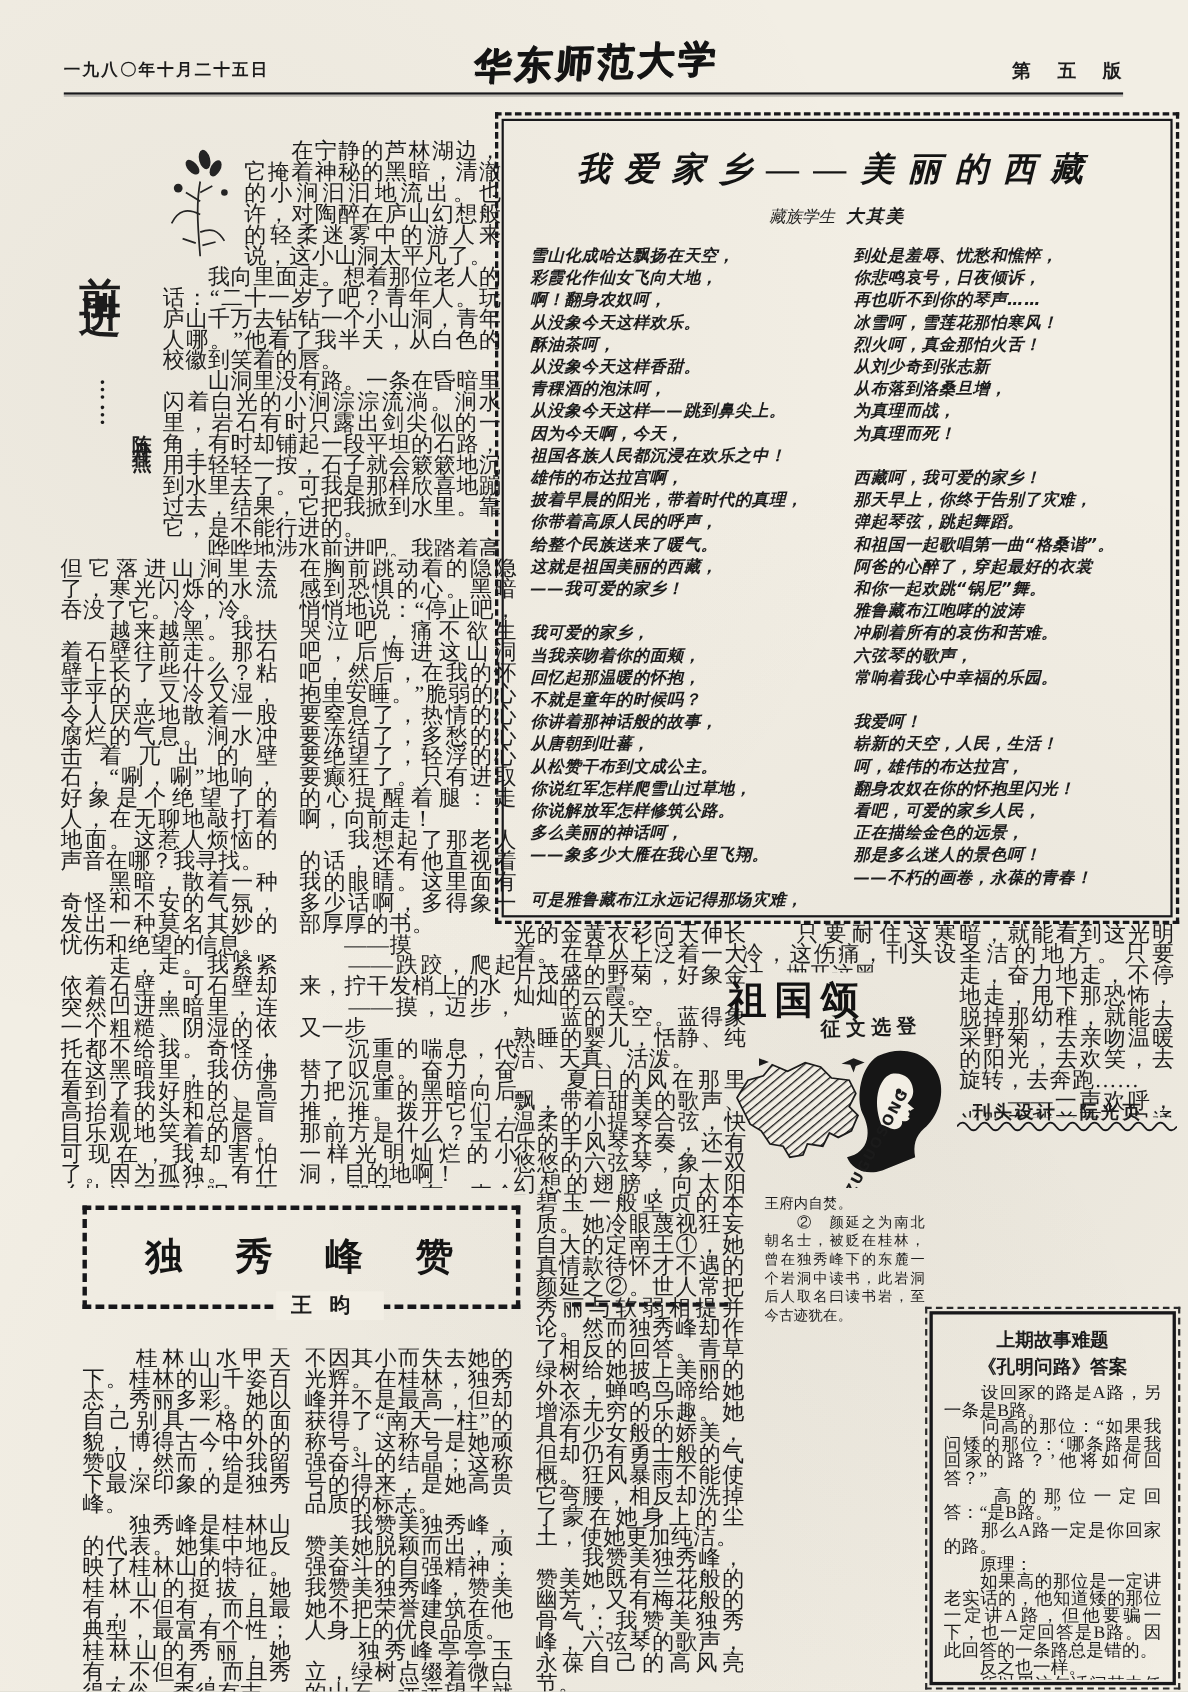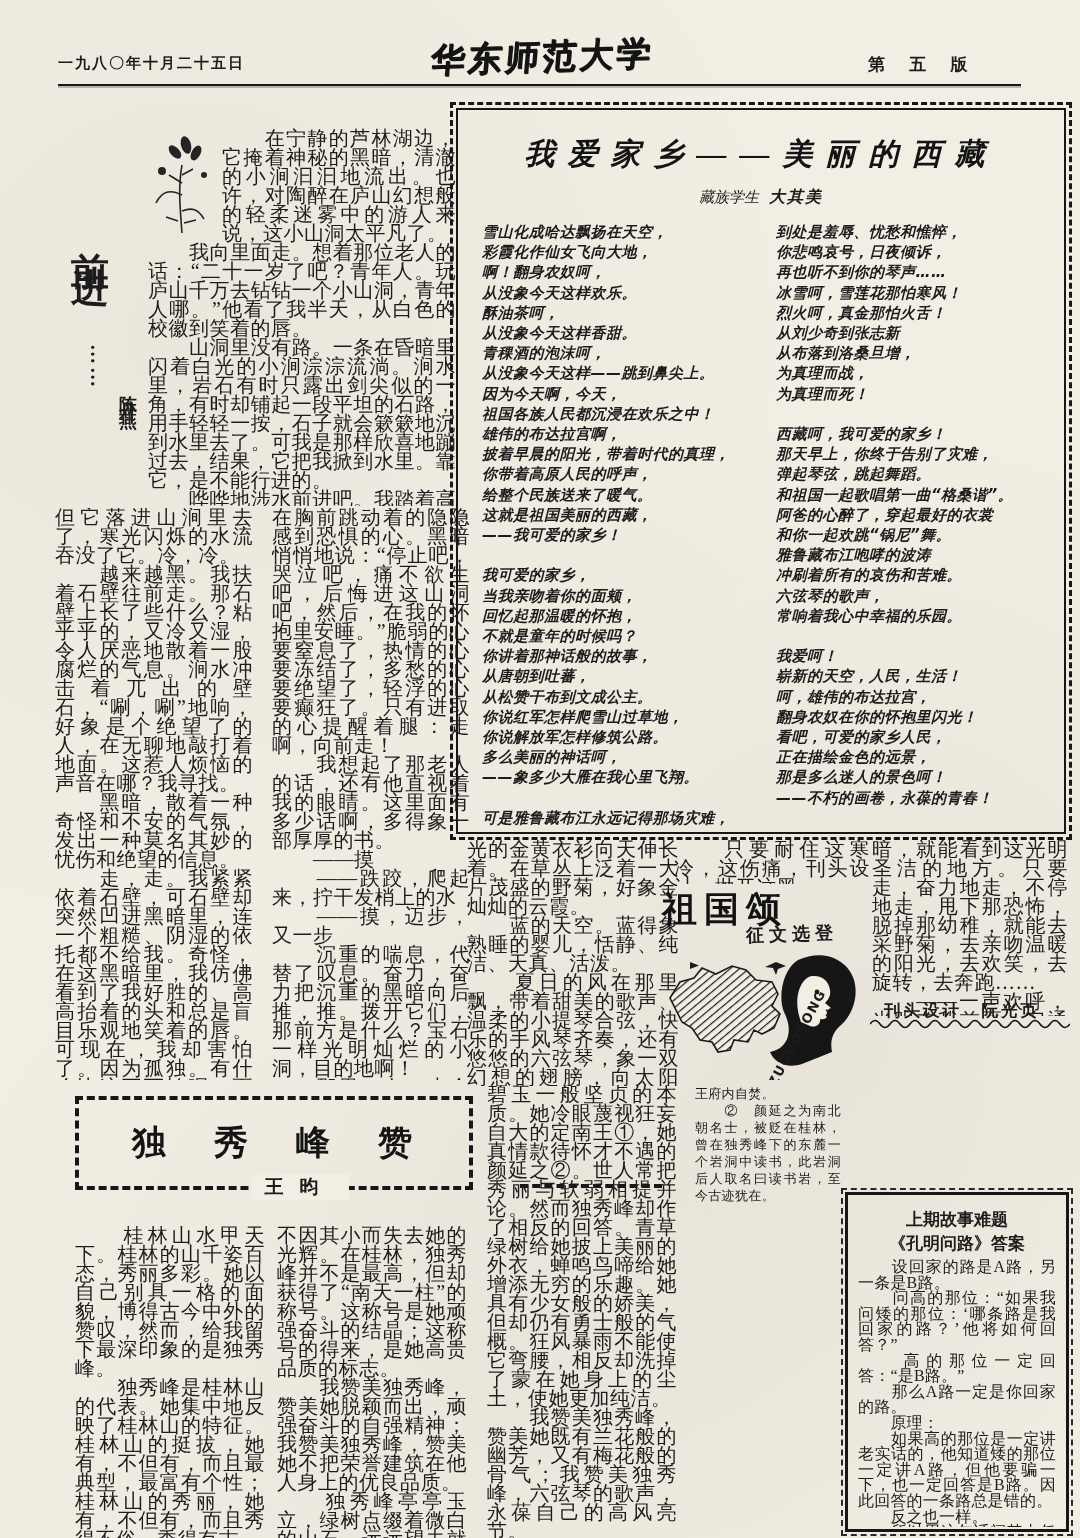--- a/index.html
+++ b/index.html
@@ -59,21 +59,21 @@
   .puzzle-title { text-align:center; font-family:"DejaVu Sans",sans-serif; font-weight:700; font-size:17px; line-height:24px; }
   .puzzle-body { margin-top:4px; font-size:16px; line-height:15.6px; letter-spacing:.2px; text-align:justify; white-space:pre-line; overflow:hidden; }
 </style>
 </head>
 <body>
 
 <div class="page">
 
   <div class="abs hdr-date" style="left:58px; top:54px;">一九八〇年十月二十五日</div>
   <div class="abs masthead" style="left:372px; top:34px;">华东师范大学</div>
-  <div class="abs page-label" style="left:868px; top:53px;">第 五 版</div>
+  <div class="abs page-label" style="left:920px; top:53px;">第 五 版</div>
   <div class="abs hdr-rule" style="left:58px; top:84px; width:963px;"></div>
 
   <div class="abs v-title" style="left:64px; top:222px; height:150px;">前进</div>
   <div class="abs v-dots" style="left:86px; top:344px; height:140px;">……</div>
   <div class="abs v-author" style="left:116px; top:380px; height:120px;">陈丹燕</div>
 
   <div class="abs jt body15" style="left:148px; top:110px; width:308px; height:396px;">
     <svg class="flower" viewBox="0 0 64 104">
       <g stroke="#242424" fill="none" stroke-width="1.6">
         <path d="M34,102 C32,76 30,56 34,34"></path>

